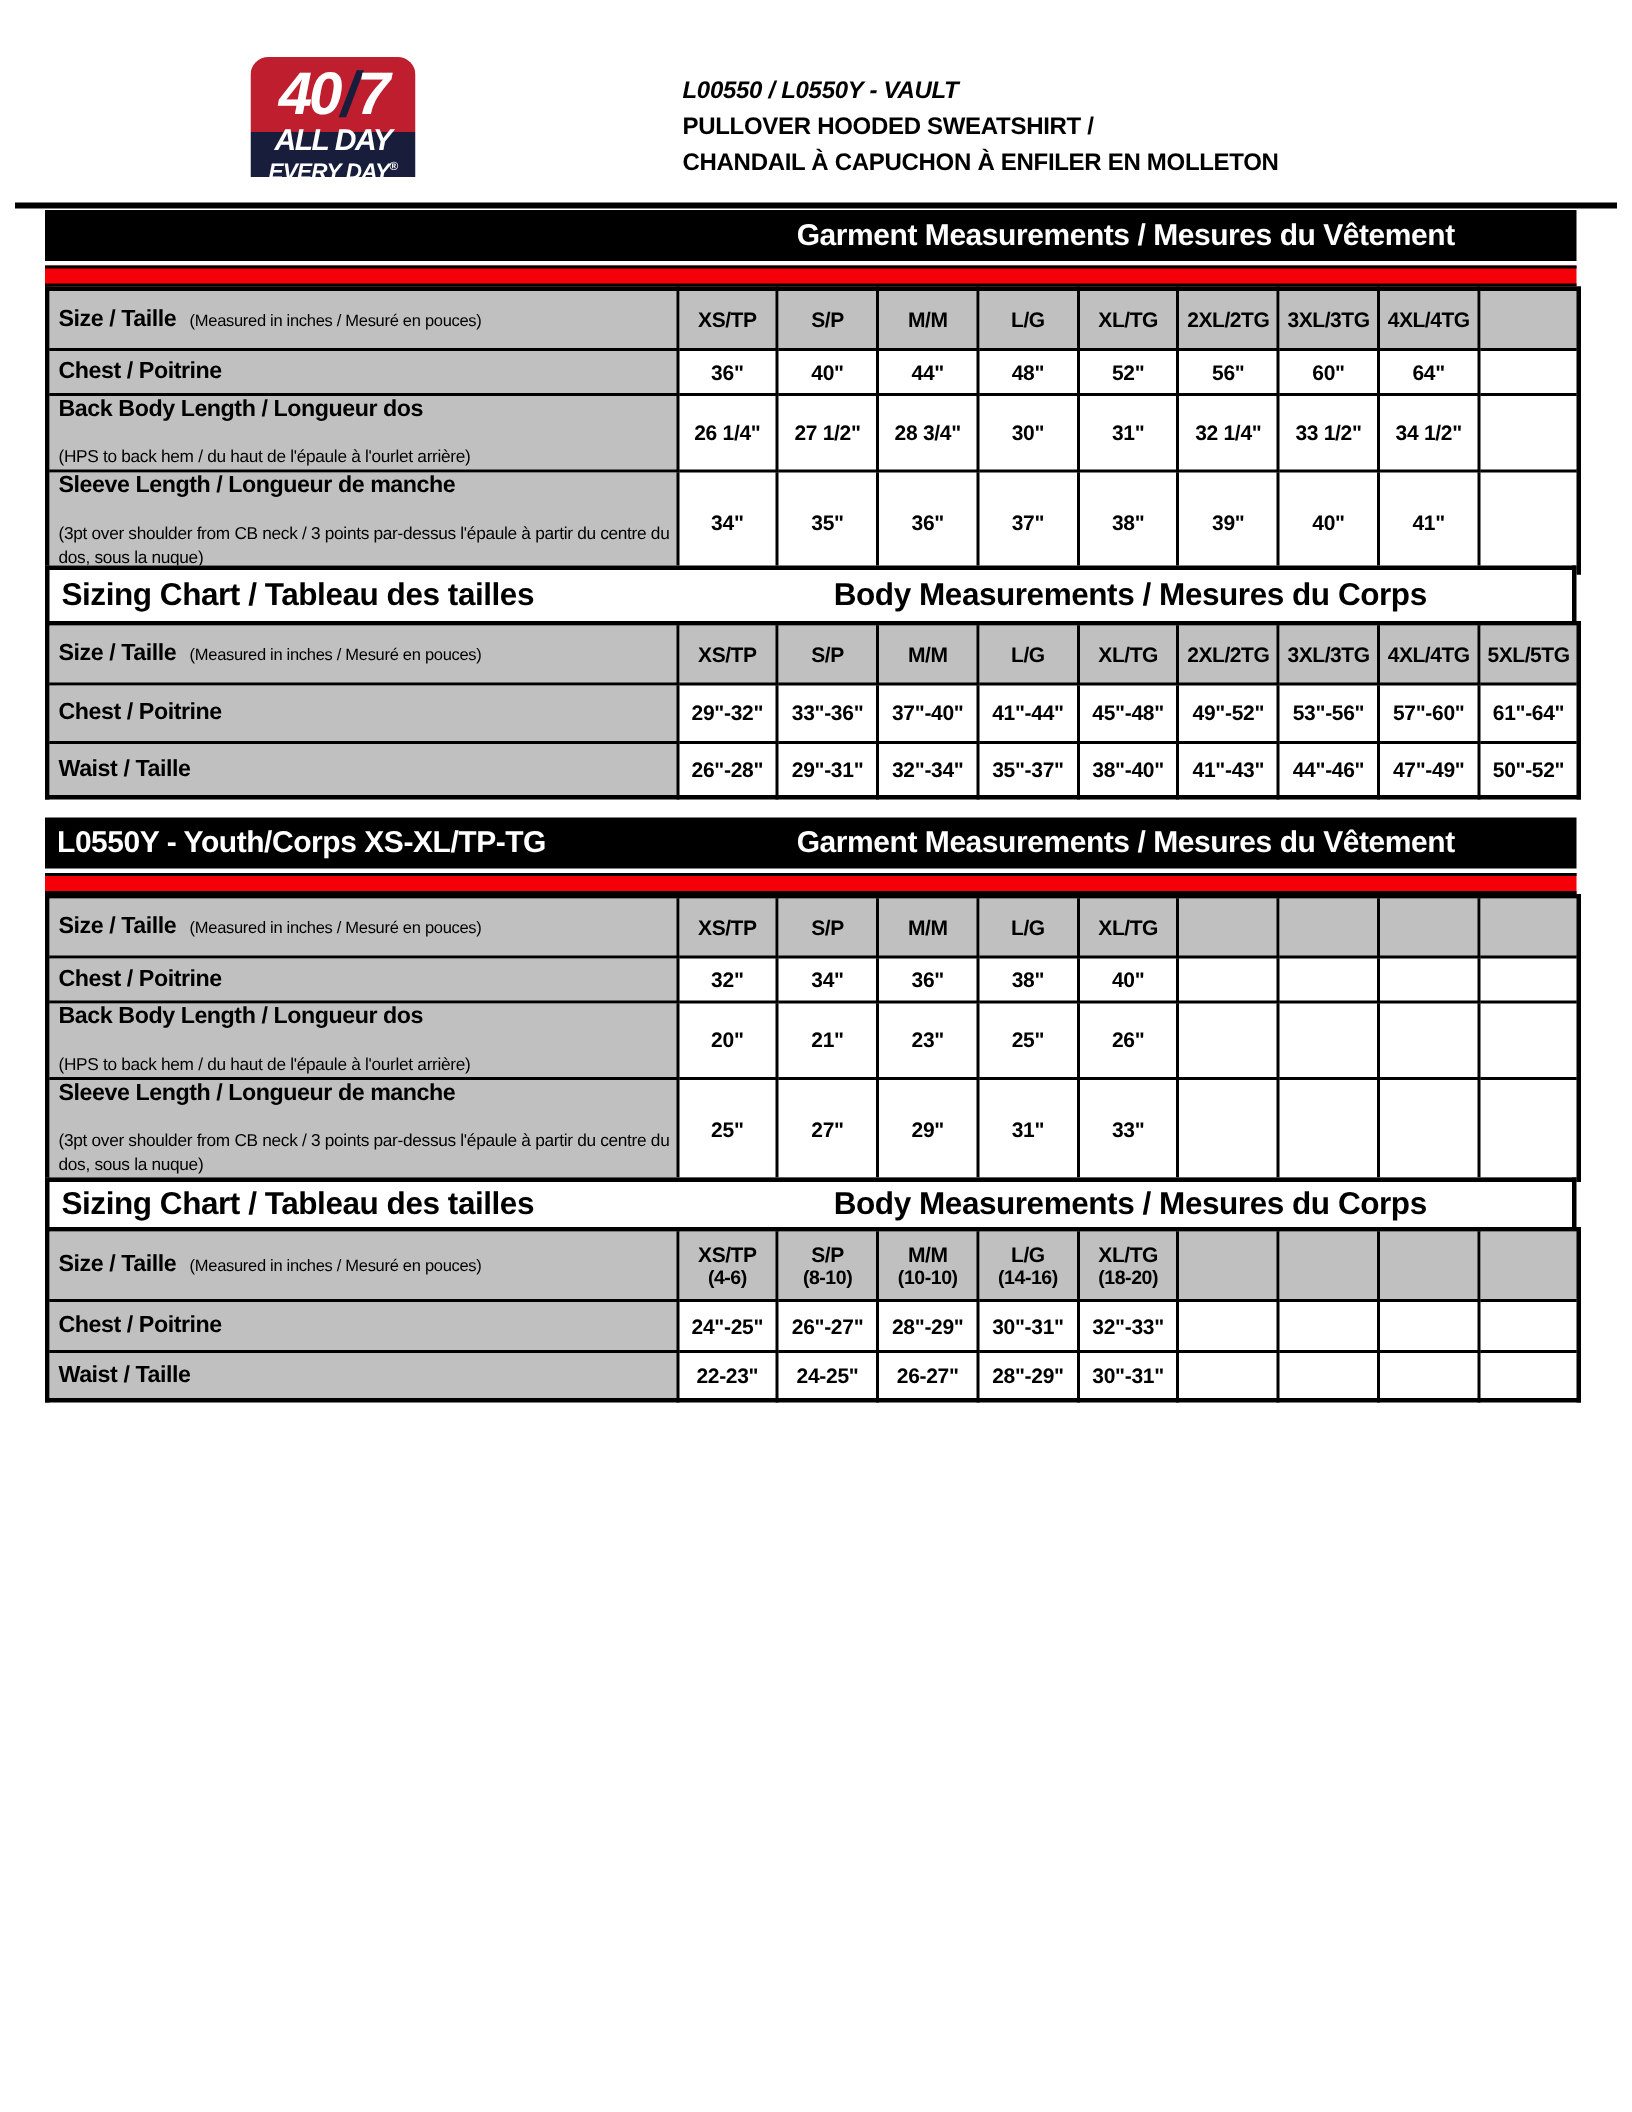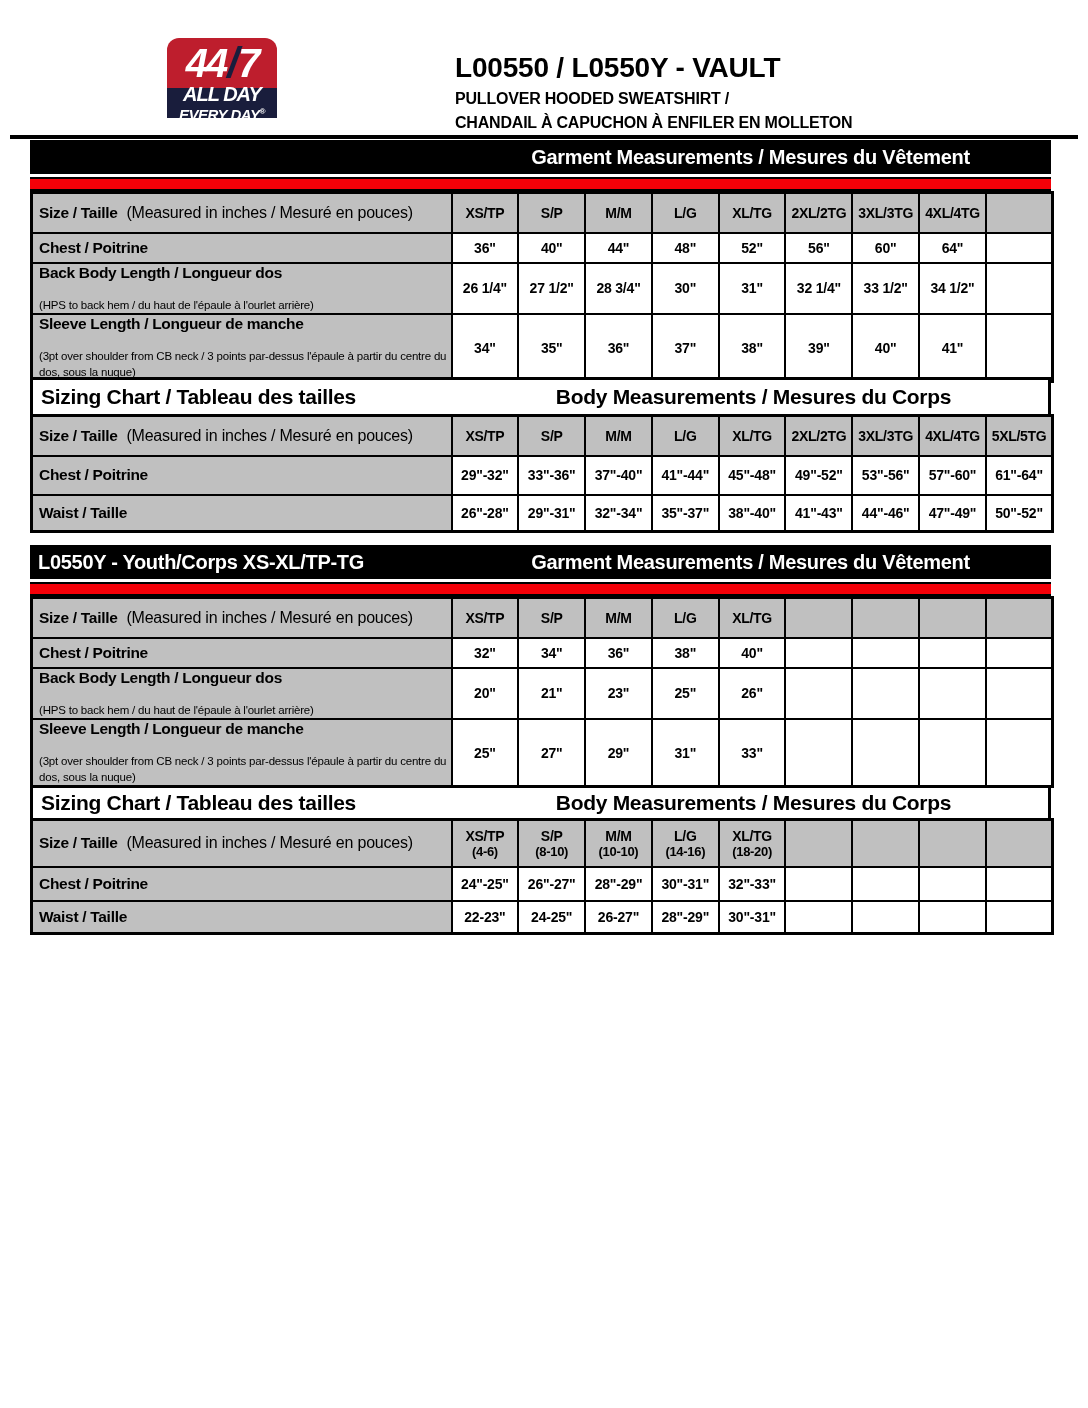--- a/index.html
+++ b/index.html
@@ -14,21 +14,21 @@
         overflow:hidden;font-style:italic;font-weight:bold;text-align:center;}
   .logo-top{height:50px;display:flex;align-items:center;justify-content:center;
             color:#fff;font-size:40px;letter-spacing:-2px;}
   .logo-top .slash{font-size:42px;margin:0 1px;font-weight:bold;}
   .logo-bottom{height:30px;color:#fff;display:flex;flex-direction:column;justify-content:center;line-height:1;}
   .logo-line1{font-size:20px;letter-spacing:-1px;}
   .logo-line2{font-size:15px;letter-spacing:-0.5px;margin-top:3px;}
   .reg{font-size:8px;vertical-align:super;}
   
   .titles{position:absolute;left:455px;top:52px;}
-  .doc-title{font-size:28px;font-weight:bold;letter-spacing:-0.2px;}
+  .doc-title{font-size:16px;font-weight:bold;letter-spacing:-0.2px;font-style:italic;}
   .doc-sub{font-size:16px;font-weight:bold;margin-top:6px;letter-spacing:-0.2px;}
   .rule{position:absolute;left:10px;top:135px;width:1068px;height:4px;background:#000;}
   
   .tbl{position:absolute;left:30px;width:1021px;}
   #t0{top:140px}#t1{top:377px}#t2{top:545px}#t3{top:785px}
   .bar{position:relative;display:flex;align-items:center;}
   .bar.black{background:#000;color:#fff;height:34px;}
   .bar.white{background:#fff;color:#000;border:3px solid #000;border-bottom:none;}
   #t1 .bar.white{height:34px}
   #t3 .bar.white{height:30px}
@@ -36,36 +36,36 @@
   .bar-right{position:absolute;left:420px;width:601px;text-align:center;font-weight:bold;
              font-size:20px;white-space:nowrap;letter-spacing:-0.3px;}
   .bar.white .bar-left,.bar.white .bar-right{font-size:21px;}
   .stripe{height:10px;border-top:2px solid #000;border-bottom:2px solid #000;margin-top:3px;}
   table{border-collapse:collapse;table-layout:fixed;width:1021px;border:3px solid #000;}
   td{border:2px solid #000;vertical-align:middle;padding:0 3px;overflow:hidden;}
   .g{background:#C0C0C0;}
   .val{text-align:center;font-weight:bold;font-size:14px;padding:0;letter-spacing:-0.2px;}
   .label-cell{padding-left:6px;}
   .lbl{font-weight:bold;font-size:15.5px;letter-spacing:-0.3px;}
-  .note-inline{font-size:16px;letter-spacing:-0.2px;}
+  .note-inline{font-size:11px;letter-spacing:-0.2px;}
   .note-block{font-size:11.5px;line-height:1.35;margin-top:16px;letter-spacing:-0.2px;}
   .col-head{text-align:center;font-weight:bold;font-size:14px;padding:0;letter-spacing:-0.3px;}
   .ch-sub{font-size:13px;font-weight:bold;}
   
   #t0 .size-row{height:40px}#t0 .row-0{height:30px}#t0 .row-1{height:46px}#t0 .row-2{height:60px}
   #t1 .size-row{height:40px}#t1 .row-0{height:39px}#t1 .row-1{height:37px}
   #t2 .size-row{height:40px}#t2 .row-0{height:30px}#t2 .row-1{height:46px}#t2 .row-2{height:62px}
   #t3 .size-row{height:47px}#t3 .row-0{height:34px}#t3 .row-1{height:33px}
 </style>
 </head>
 <body>
 
 <div class="logo">
   <div class="logo-top" style="background: rgb(190, 30, 45);">
-    <span>44</span>
+    <span>40</span>
       <span class="slash" style="color: rgb(25, 29, 60);">/</span>
       <span>7</span>
   </div>
   <div class="logo-bottom" style="background: rgb(25, 29, 60);">
     <div class="logo-line1">ALL DAY</div>
     <div class="logo-line2"><span>EVERY DAY</span><span class="reg">®</span></div>
   </div>
 </div>
 
 <div class="titles">

